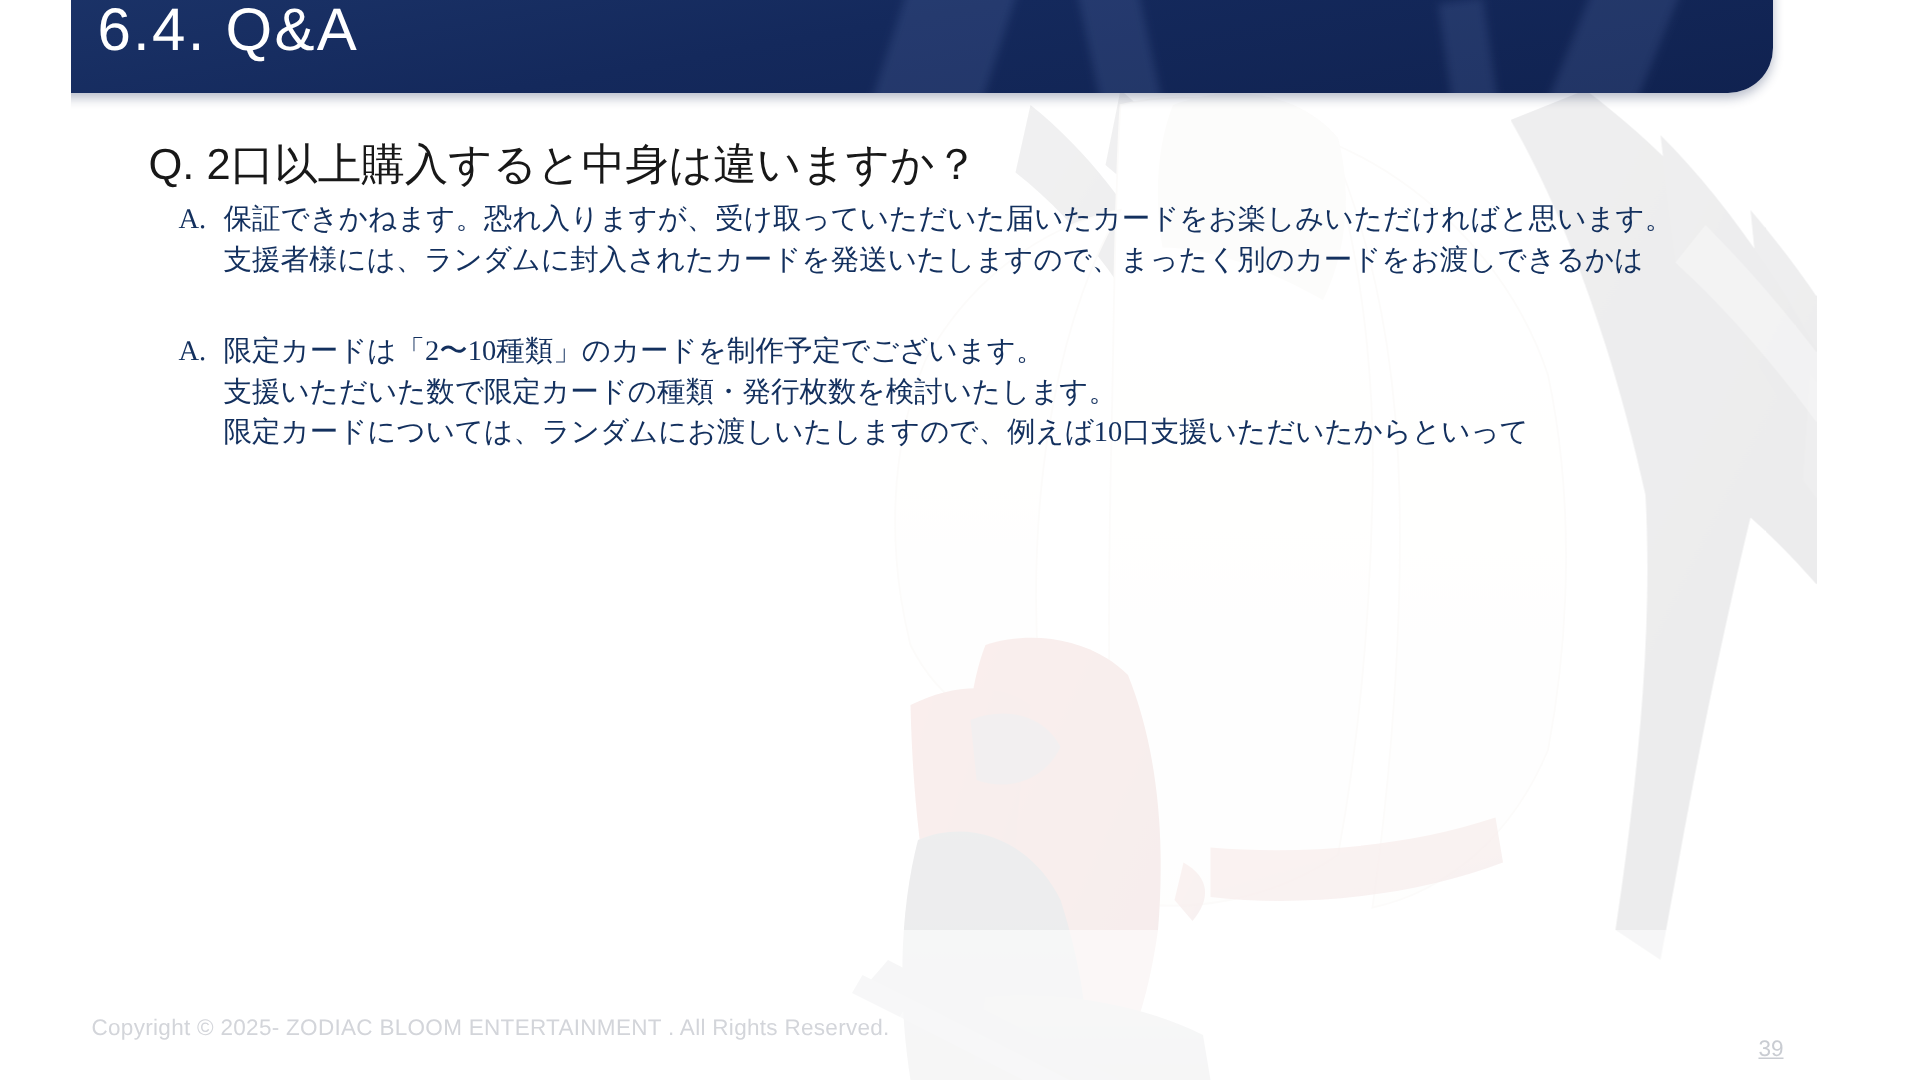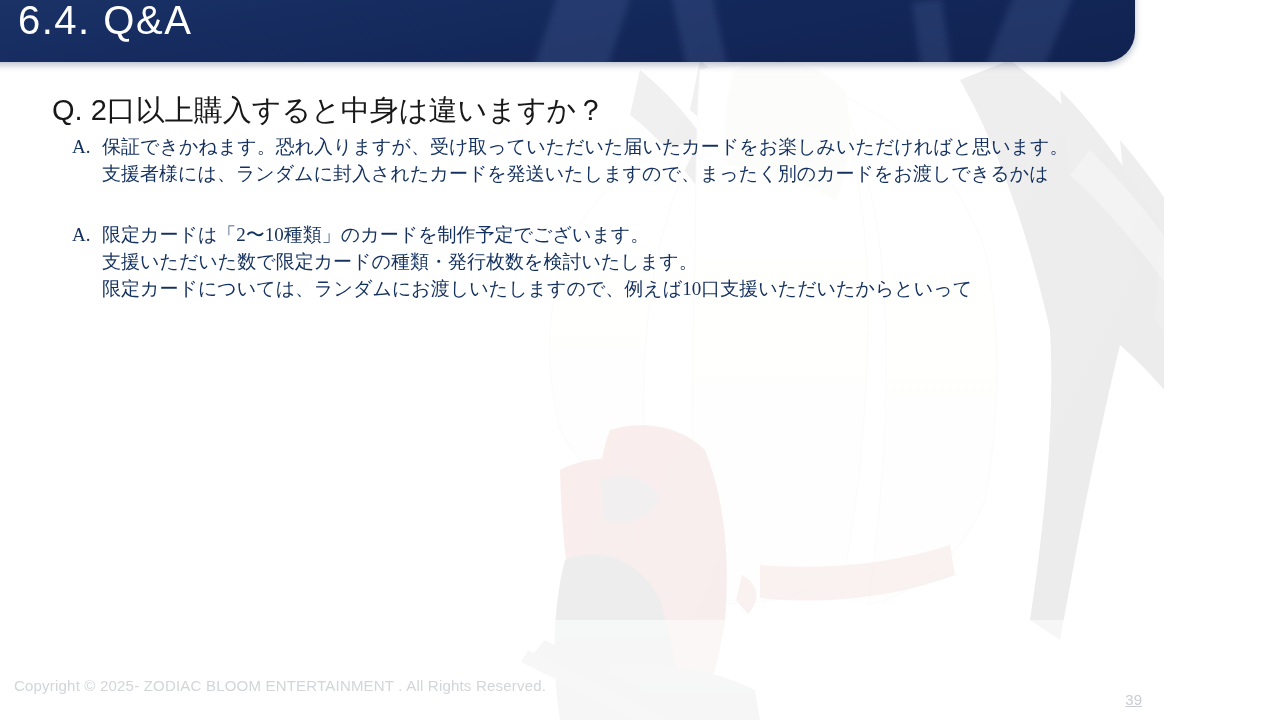--- a/index.html
+++ b/index.html
@@ -13,20 +13,21 @@
     overflow: hidden;
     font-family: "Liberation Sans", sans-serif;
   }
 
   #slide {
     position: relative;
     width: 1164px;
     height: 720px;
     background: #ffffff;
     overflow: hidden;
+    margin-left: 47px;
   }
 
   
   #bg-art {
     position: absolute;
     left: 0; top: 0;
     width: 1280px;
     height: 720px;
     overflow: hidden;
     pointer-events: none;

